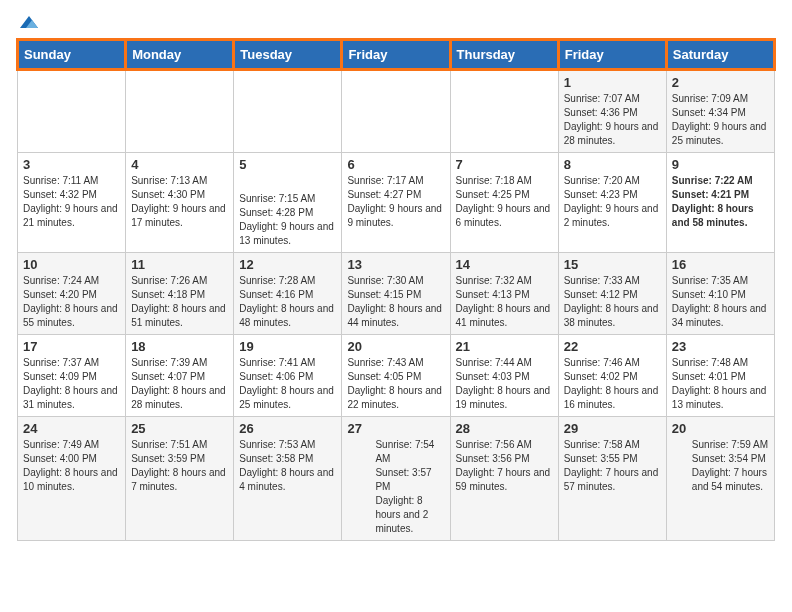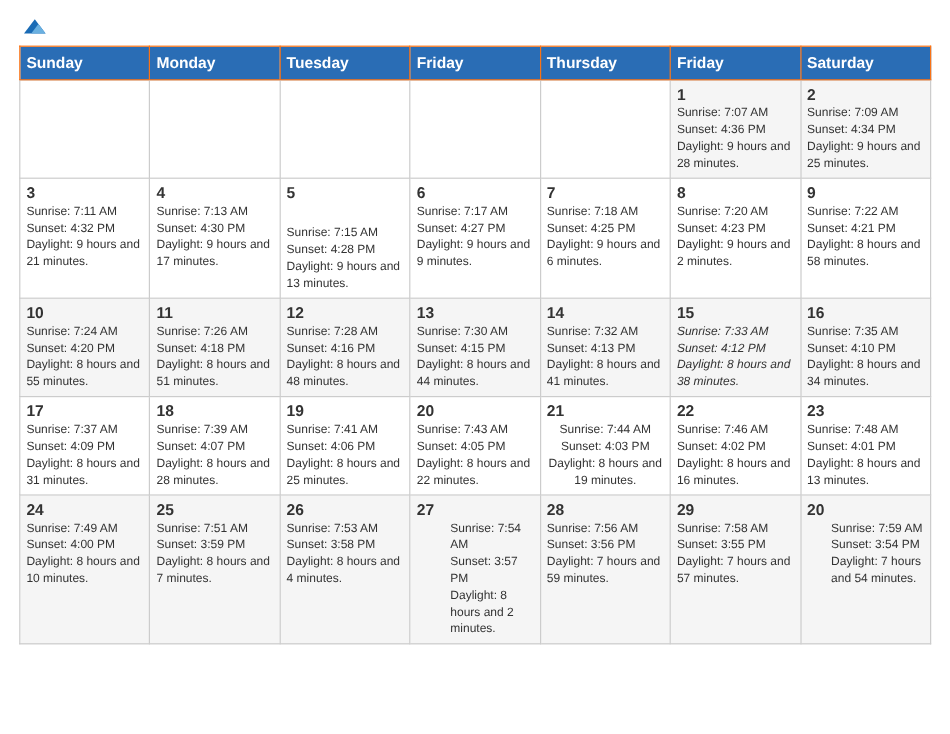--- a/index.html
+++ b/index.html
@@ -52,21 +52,21 @@
       border-collapse: collapse;
       table-layout: fixed;
     }
     thead tr th {
       background-color: #2a6db5;
       color: #fff;
       font-size: 13px;
       font-weight: bold;
       text-align: left;
       padding: 6px 5px;
-      border: 1px solid #f97316;
+      border: 3px solid #f97316;
     }
     tbody tr td {
       vertical-align: top;
       border: 1px solid #ccc;
       padding: 4px 5px;
       font-size: 11px;
       color: #333;
       height: 80px;
       background: #fff;
     }
@@ -172,21 +172,21 @@
 Daylight: 9 hours and 6 minutes.</div>
         </td>
         <td>
           <span class="day-number">8</span>
           <div class="day-info" style="white-space: pre-line;">Sunrise: 7:20 AM
 Sunset: 4:23 PM
 Daylight: 9 hours and 2 minutes.</div>
         </td>
         <td>
           <span class="day-number">9</span>
-          <div class="day-info" style="white-space: pre-line;">Sunrise: 7:22 AM
+          <div class="day-info" style="white-space: pre-line; font-weight: bold;">Sunrise: 7:22 AM
 Sunset: 4:21 PM
 Daylight: 8 hours and 58 minutes.</div>
         </td>
       </tr>
       <tr>
         <td>
           <span class="day-number">10</span>
           <div class="day-info" style="white-space: pre-line;">Sunrise: 7:24 AM
 Sunset: 4:20 PM
 Daylight: 8 hours and 55 minutes.</div>
@@ -210,21 +210,21 @@
 Daylight: 8 hours and 44 minutes.</div>
         </td>
         <td>
           <span class="day-number">14</span>
           <div class="day-info" style="white-space: pre-line;">Sunrise: 7:32 AM
 Sunset: 4:13 PM
 Daylight: 8 hours and 41 minutes.</div>
         </td>
         <td>
           <span class="day-number">15</span>
-          <div class="day-info" style="white-space: pre-line; font-style: italic;">Sunrise: 7:33 AM
+          <div class="day-info" style="white-space: pre-line;">Sunrise: 7:33 AM
 Sunset: 4:12 PM
 Daylight: 8 hours and 38 minutes.</div>
         </td>
         <td>
           <span class="day-number">16</span>
           <div class="day-info" style="white-space: pre-line;">Sunrise: 7:35 AM
 Sunset: 4:10 PM
 Daylight: 8 hours and 34 minutes.</div>
         </td>
       </tr>
@@ -248,21 +248,21 @@
 Daylight: 8 hours and 25 minutes.</div>
         </td>
         <td>
           <span class="day-number">20</span>
           <div class="day-info" style="white-space: pre-line;">Sunrise: 7:43 AM
 Sunset: 4:05 PM
 Daylight: 8 hours and 22 minutes.</div>
         </td>
         <td>
           <span class="day-number">21</span>
-          <div class="day-info" style="white-space: pre-line; text-align: center;">Sunrise: 7:44 AM
+          <div class="day-info" style="white-space: pre-line;">Sunrise: 7:44 AM
 Sunset: 4:03 PM
 Daylight: 8 hours and 19 minutes.</div>
         </td>
         <td>
           <span class="day-number">22</span>
           <div class="day-info" style="white-space: pre-line;">Sunrise: 7:46 AM
 Sunset: 4:02 PM
 Daylight: 8 hours and 16 minutes.</div>
         </td>
         <td>

